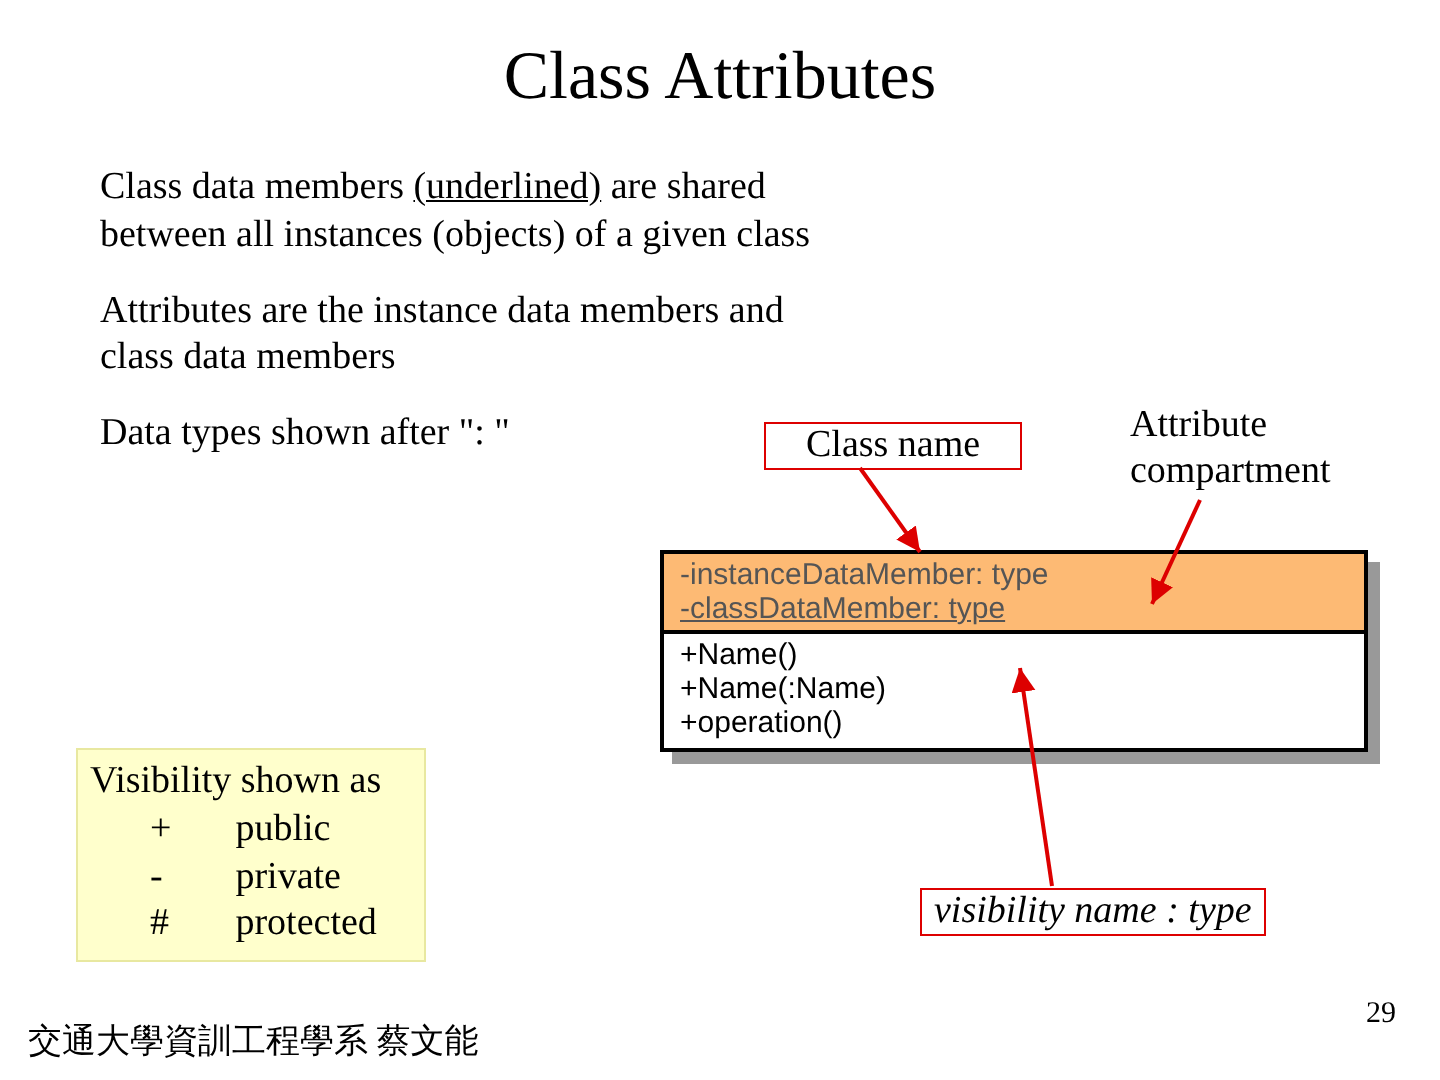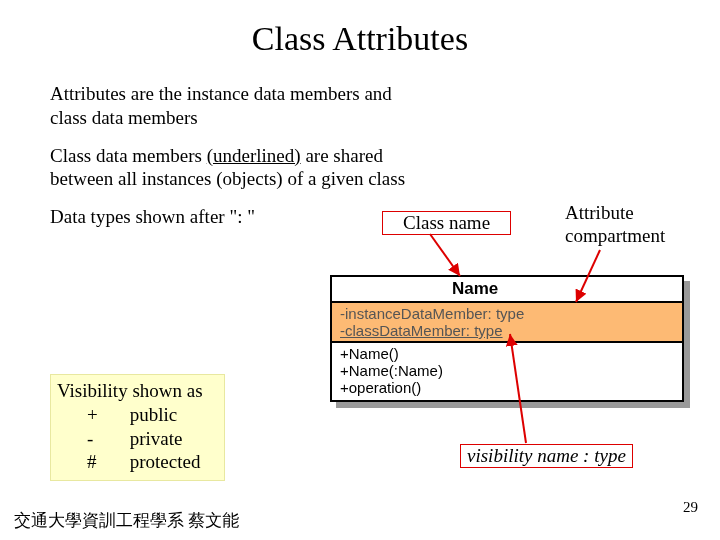--- a/index.html
+++ b/index.html
@@ -26,21 +26,21 @@
   .para {
     margin: 0 0 14px 50px;
     max-width: 360px;
   }
   .para.wide { max-width: 370px; }
   .u { text-decoration: underline; }
   .narrow { max-width: 270px; }
 
   .vis-box {
     position: absolute;
-    left: 50px;
+    left: 38px;
     top: 374px;
     background: #ffffcc;
     border: 1px solid #e8e8a0;
     padding: 4px 10px 6px 6px;
     font-size: 19px;
     line-height: 1.25;
   }
   .vis-table { border-collapse: collapse; }
   .vis-table td { padding: 0 14px 0 22px; }
   .vis-table td.sym { padding-left: 30px; padding-right: 10px; }
@@ -114,25 +114,25 @@
     bottom: 24px;
     font-size: 15px;
   }
 </style>
 </head>
 <body>
 
 <div class="title">Class Attributes</div>
 
 <div class="body-text">
-  <p class="para wide">Attributes are the instance data members and class data members</p>
-
   <p class="para">
     <span>Class data members </span><span class="u">(underlined)</span><span> are shared between all instances (objects) of a given class</span>
   </p>
+
+  <p class="para wide">Attributes are the instance data members and class data members</p>
 
   <p class="para narrow">Data types shown after ": "</p>
 </div>
 
 <div class="vis-box">
   <div>Visibility shown as</div>
   <table class="vis-table">
     <tbody>
         <tr>
       <td class="sym">+</td>
@@ -150,21 +150,20 @@
     </table>
 </div>
 
 <div class="label-classname">Class name</div>
 <div class="label-attrcomp">
   <span>Attribute</span><br>
   <span>compartment</span>
 </div>
 
 <div class="uml">
-  <div class="section name">Name</div>
   <div class="section attrs">
     <div>-instanceDataMember: type</div>
     <div class="cdm">-classDataMember: type</div>
   </div>
   <div class="section ops">
     <div>+Name()</div>
     <div>+Name(:Name)</div>
     <div>+operation()</div>
   </div>
 </div>

